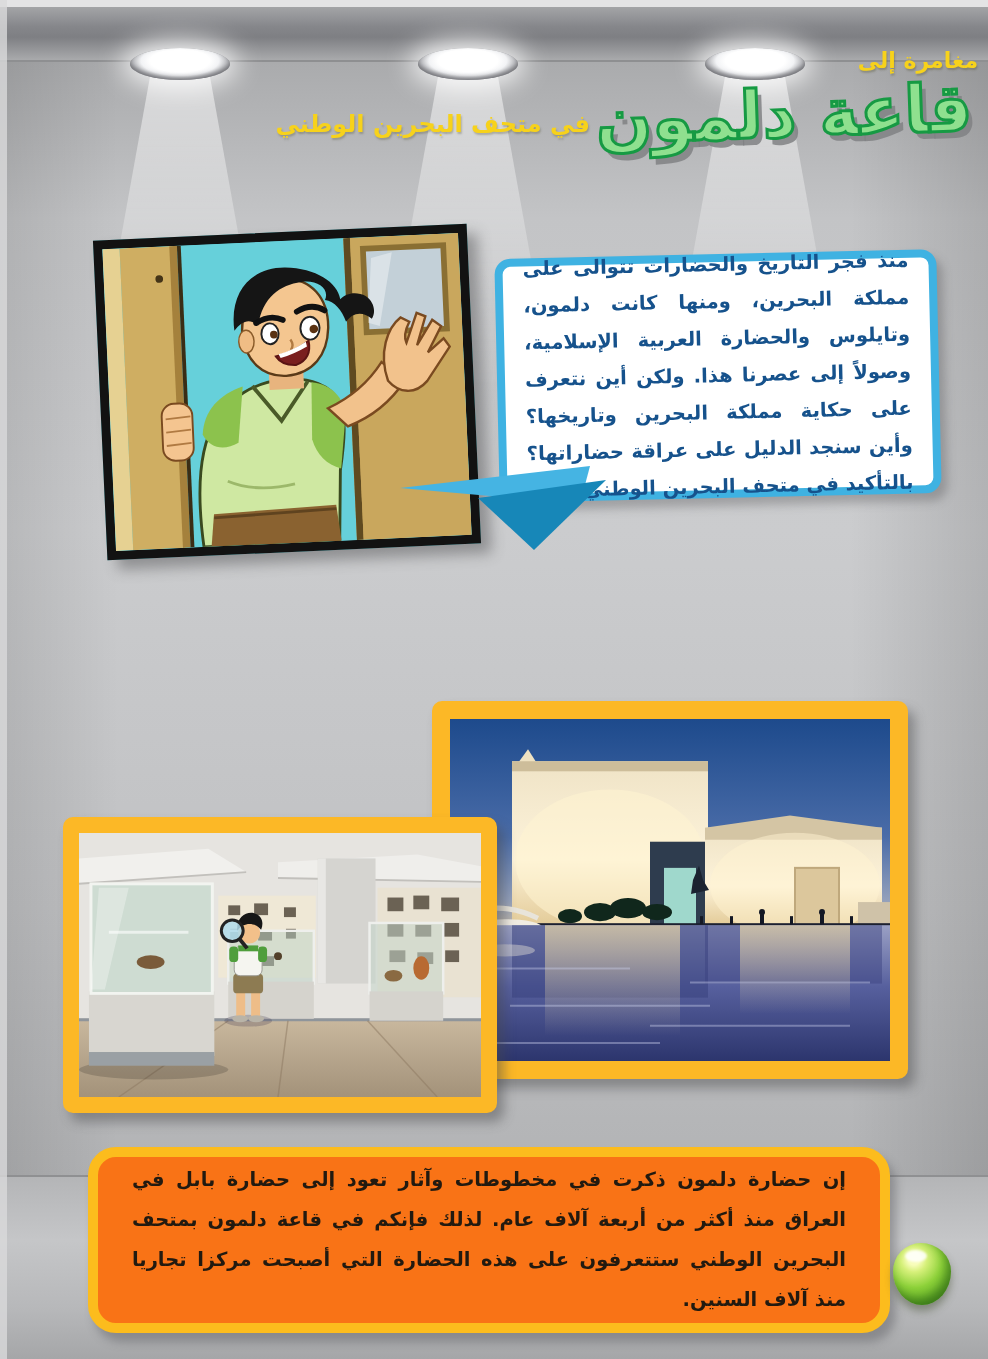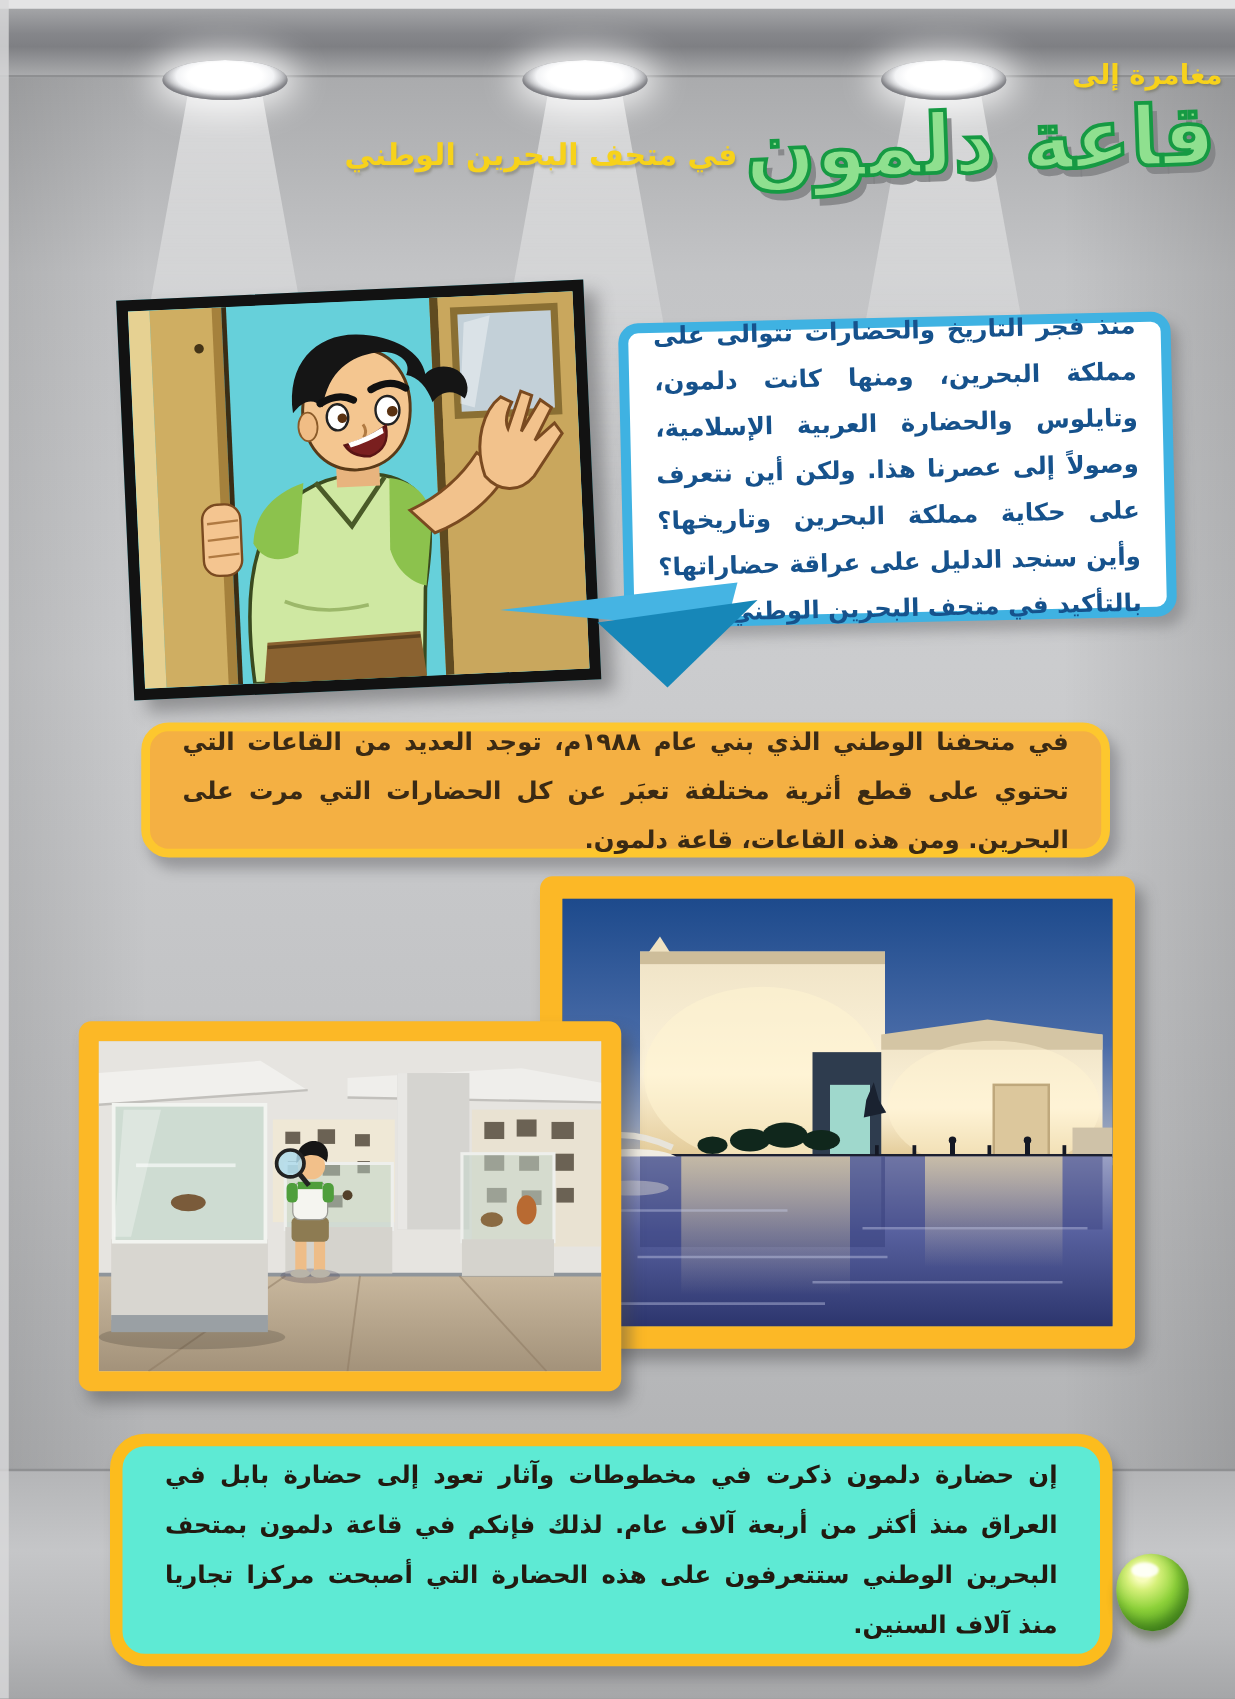--- a/index.html
+++ b/index.html
@@ -50,21 +50,21 @@
   .bubble-text{direction:rtl;text-align:justify;text-align-last:right;
     padding:6px 20px 8px 20px;color:#16528c;font-size:19.5px;font-weight:bold;line-height:37px;}
   .tail{position:absolute;left:372px;top:452px;width:260px;height:110px;z-index:6;}
   
   .info1{position:absolute;left:113px;top:578px;width:775px;height:108px;z-index:4;
     background:#f4b043;border:7px solid #fdc72e;border-radius:22px;
     box-shadow:6px 9px 10px rgba(80,80,84,.40);display:flex;align-items:center;}
   .info1 .txt{direction:rtl;text-align:justify;text-align-last:right;width:100%;
     padding:0 26px;color:#3a2a14;font-size:19.5px;font-weight:bold;line-height:39px;}
   .info2{position:absolute;left:88px;top:1147px;width:802px;height:186px;z-index:4;
-    background:#5eead4;border:10px solid #fcbc1d;border-radius:28px;
+    background:#f97316;border:10px solid #fcbc1d;border-radius:28px;
     box-shadow:6px 9px 10px rgba(80,80,84,.40);display:flex;align-items:center;}
   .info2 .txt{direction:rtl;text-align:justify;text-align-last:right;width:100%;
     padding:0 34px;color:#221a10;font-size:19.5px;font-weight:bold;line-height:40px;}
   
   .photo-night{position:absolute;left:432px;top:701px;width:476px;height:378px;z-index:4;
     border:18px solid #fcb826;border-radius:10px;background:#1d4a8c;
     box-shadow:7px 9px 12px rgba(70,70,74,.45);}
   .photo-night svg{display:block;width:100%;height:100%;}
   .photo-interior{position:absolute;left:63px;top:817px;width:434px;height:296px;z-index:5;
     border:16px solid #fcb826;border-radius:10px;background:#d9d7d2;
@@ -156,23 +156,20 @@
   </div>
 
   <div class="bubble">
     <div class="bubble-text">منذ فجر التاريخ والحضارات تتوالى على مملكة البحرين، ومنها كانت دلمون، وتايلوس والحضارة العربية الإسلامية، وصولاً إلى عصرنا هذا. ولكن أين نتعرف على حكاية مملكة البحرين وتاريخها؟ وأين سنجد الدليل على عراقة حضاراتها؟ بالتأكيد في متحف البحرين الوطني.</div>
   </div>
   <svg class="tail" viewBox="0 0 260 110">
     <polygon points="218,14 28,36 208,52" fill="#45b4e3"></polygon>
     <polygon points="106,46 234,28 162,98" fill="#1787b8"></polygon>
   </svg>
 
-  <div class="info1">
-    <div class="txt">في متحفنا الوطني الذي بني عام ١٩٨٨م، توجد العديد من القاعات التي تحتوي على قطع أثرية مختلفة تعبَر عن كل الحضارات التي مرت على البحرين. ومن هذه القاعات، قاعة دلمون.</div>
-  </div>
 
   <div class="photo-night">
     <svg viewBox="0 0 440 340" preserveAspectRatio="none">
       <defs>
         <linearGradient id="sky" x1="0" y1="0" x2="0" y2="1">
           <stop offset="0" stop-color="#1d4a8c"></stop>
             <stop offset="0.55" stop-color="#4a6ca8"></stop>
           <stop offset="0.85" stop-color="#93a0bb"></stop>
             <stop offset="1" stop-color="#c9bca6"></stop>
         </linearGradient>

